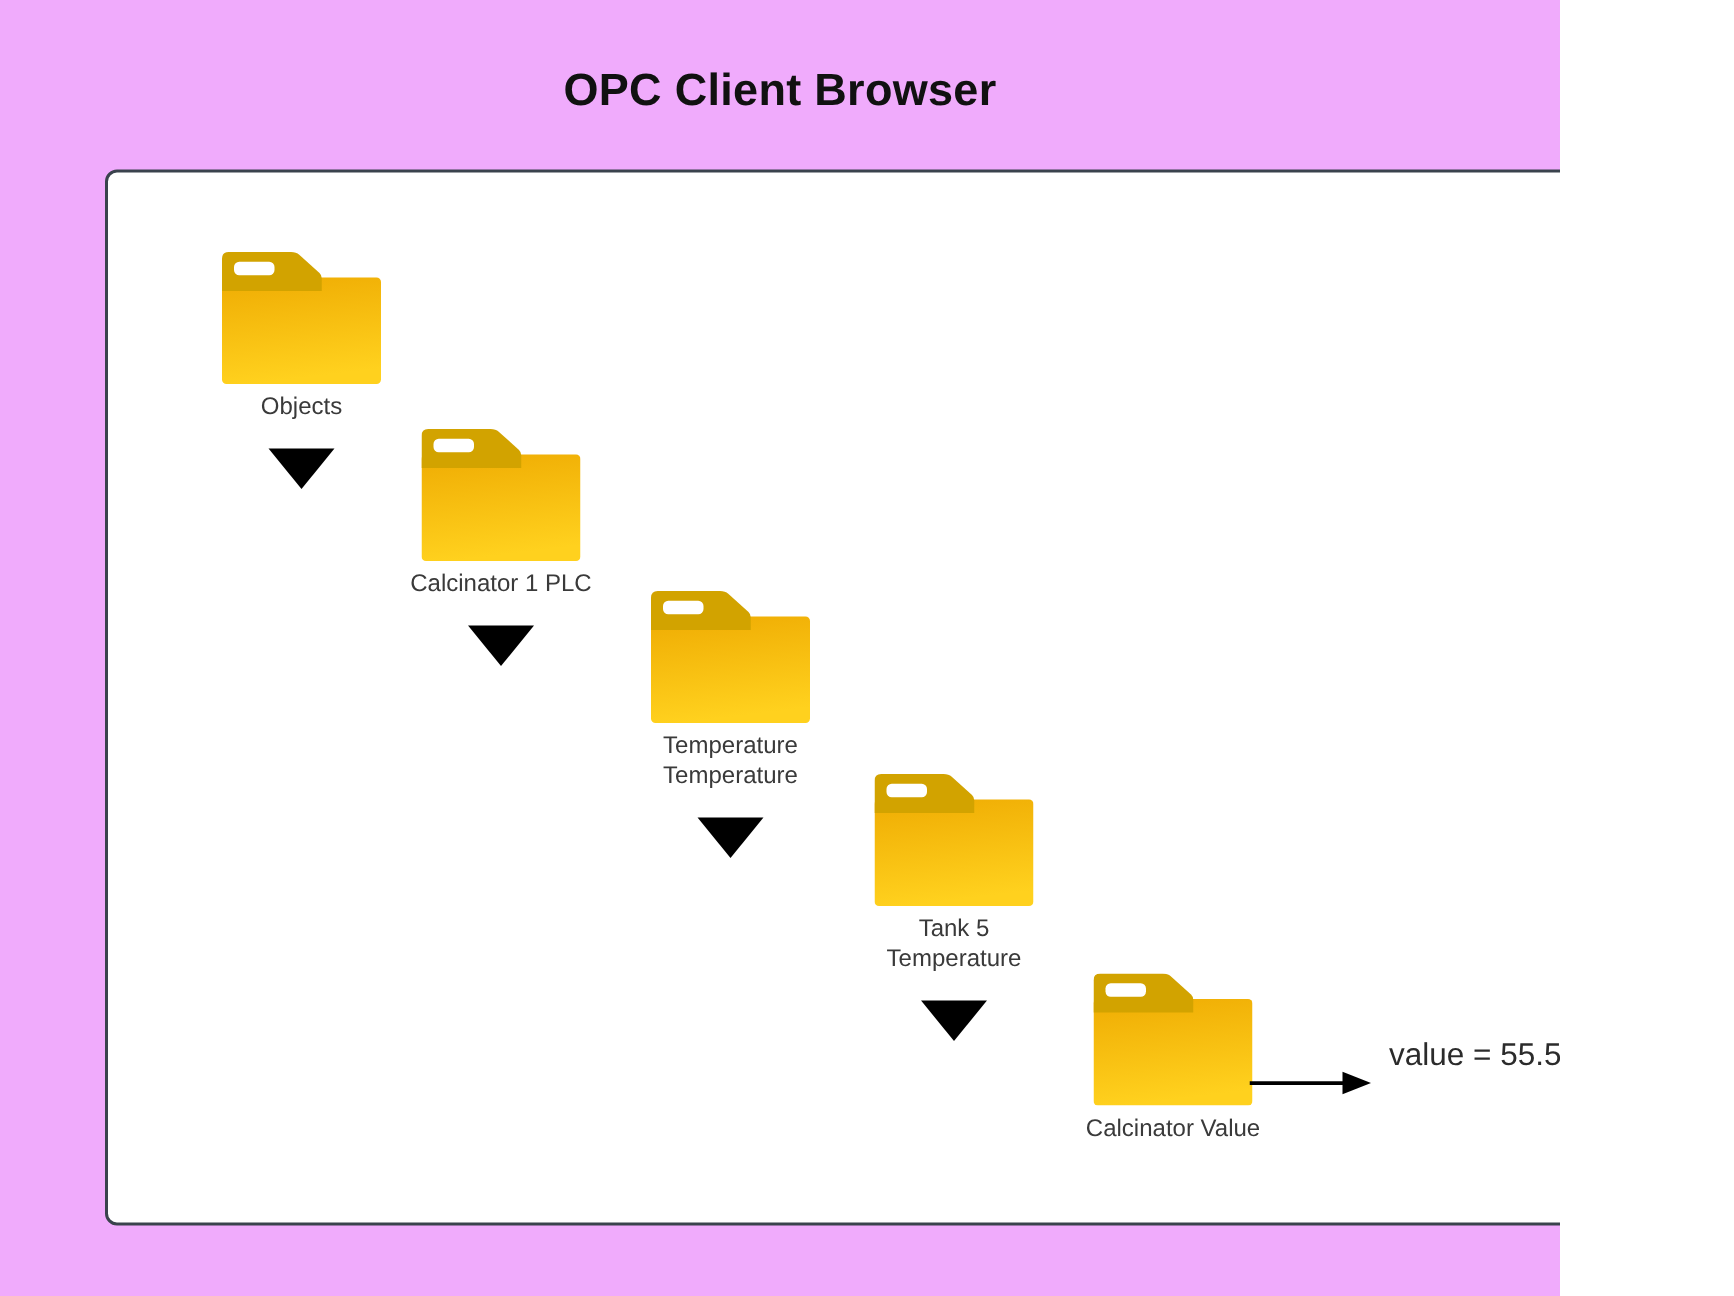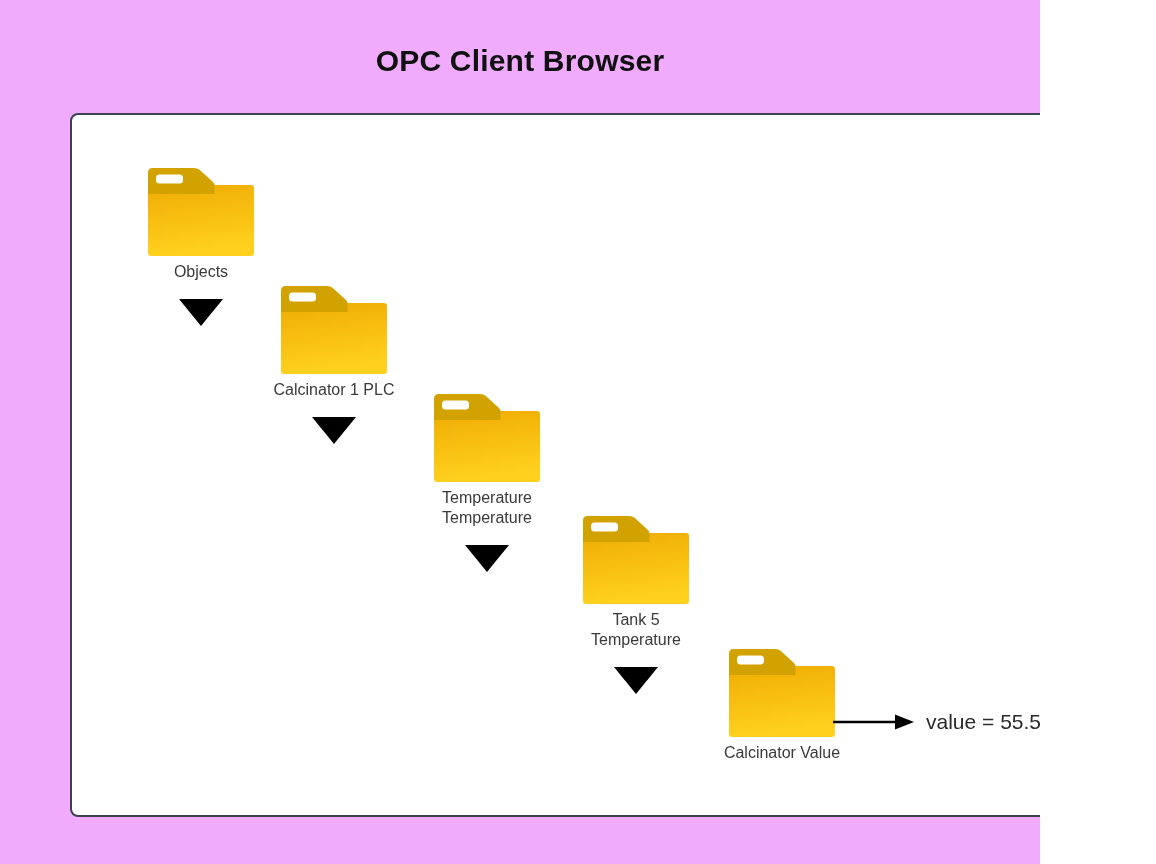--- a/index.html
+++ b/index.html
@@ -54,21 +54,21 @@
   }
   .node-label span { display: block; white-space: nowrap; }
   .tri { display: block; margin-top: 16px; }
   .tri polygon { fill: var(--arrow, #000000); }
   .value-arrow { position: absolute; left: 833px; top: 710px; }
   .value-arrow line { stroke: var(--arrow, #000000); stroke-width: 2.5; }
   .value-arrow polygon { fill: var(--arrow, #000000); }
   .value-text {
     position: absolute;
     left: 926px;
-    top: 709px;
+    top: 691px;
     font-size: 21px;
     line-height: 26px;
     color: #2b2b2b;
     white-space: nowrap;
   }
   .defs-holder { position: absolute; width: 0; height: 0; overflow: hidden; }
 </style>
 </head>
 <body>
 

